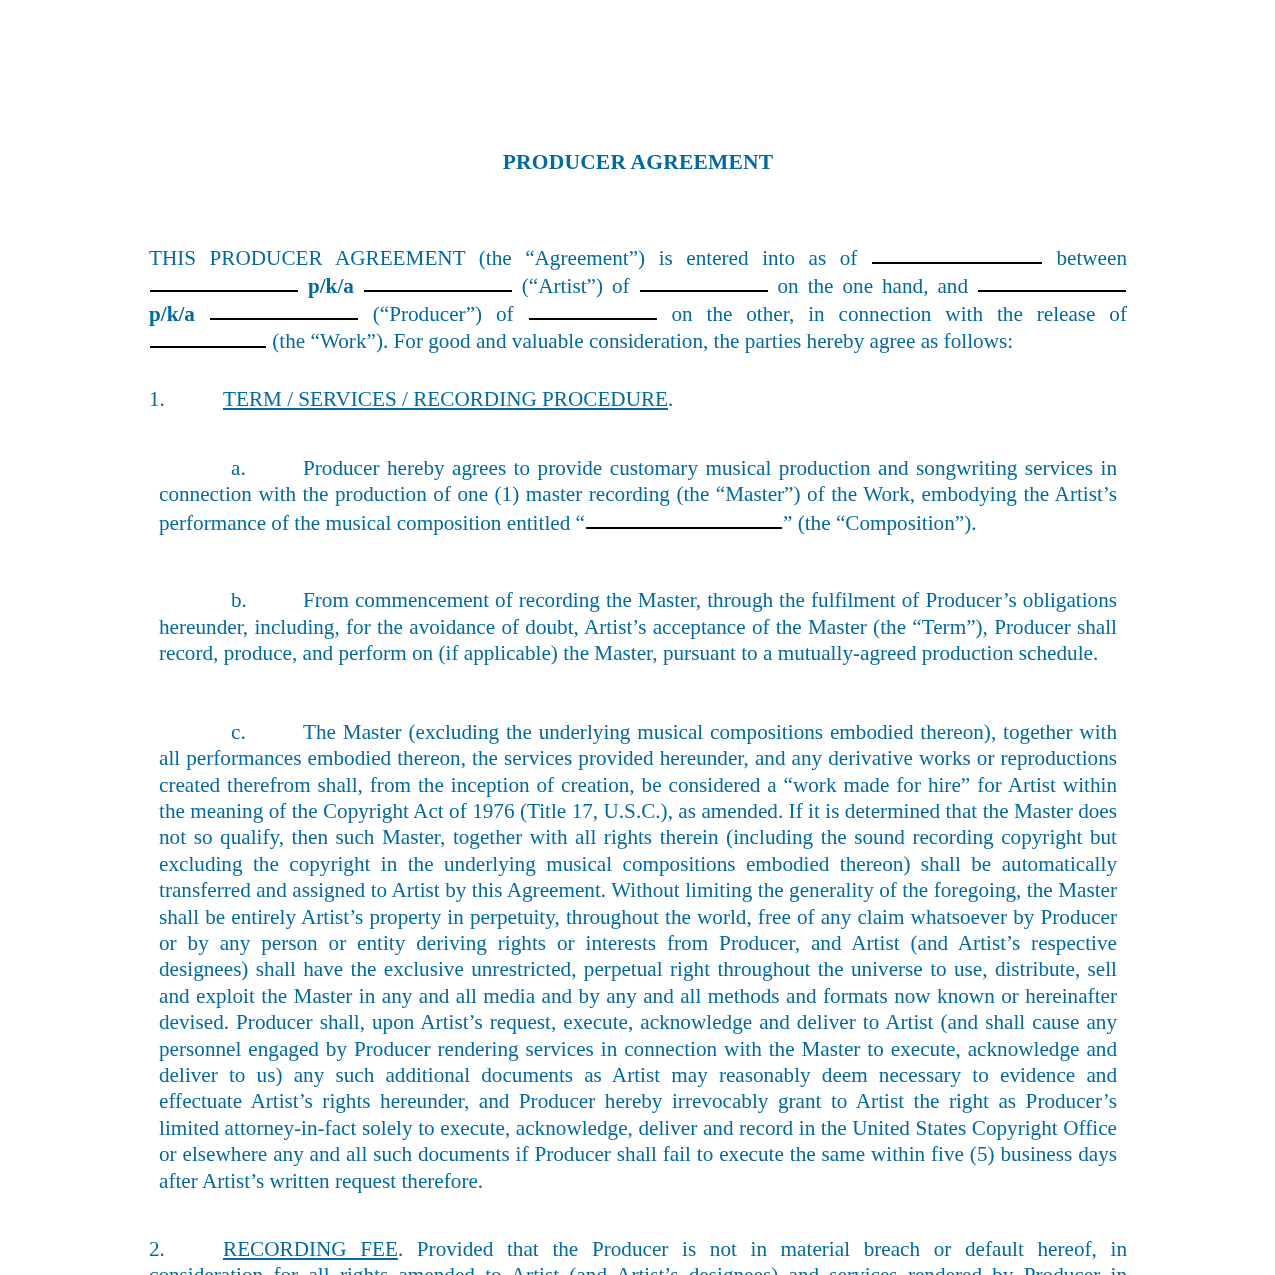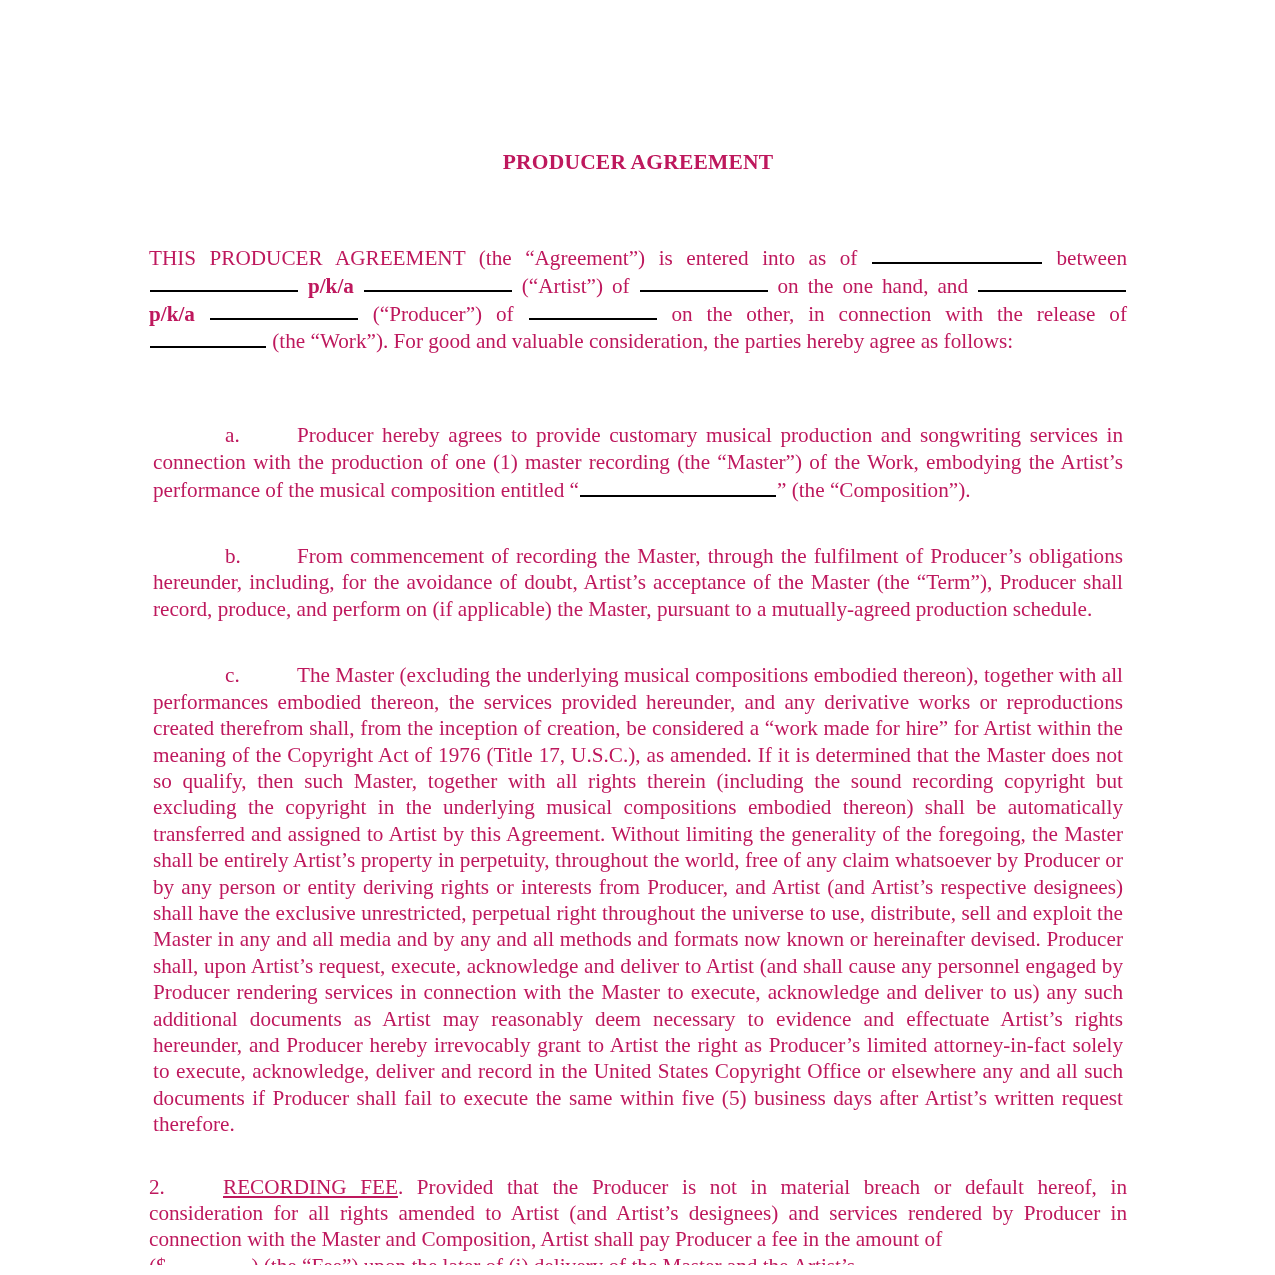--- a/index.html
+++ b/index.html
@@ -7,21 +7,21 @@
     padding: 0;
     background: #ffffff;
   }
   .page {
     position: relative;
     width: 1275px;
     height: 1275px;
     background: #ffffff;
     overflow: hidden;
     font-family: "Liberation Serif", "DejaVu Serif", serif;
-    color: #be185d;
+    color: #0369a1;
   }
   .content {
     position: absolute;
     left: 149px;
     top: 0;
     width: 978px;
   }
   .doc-title {
     text-align: center;
     font-weight: bold;
@@ -70,21 +70,21 @@
   .b-sm  { width: 116px; }
   .b-md  { width: 128px; }
   .b-lg  { width: 148px; }
   .b-xl  { width: 170px; }
   .b-comp{ width: 196px; }
 
   .sub-para {
     font-size: 21.2px;
     line-height: 26.4px;
     text-align: justify;
-    margin: 4px;
+    margin: 10px;
   }
   .sub-label {
     display: inline-block;
     width: 72px;
     margin-left: 72px;
   }
   .lastline-clip {
     overflow: hidden;
     height: 12px;
   }
@@ -96,20 +96,21 @@
   <div class="content">
 
     <h1 class="doc-title">PRODUCER AGREEMENT</h1>
 
     <div class="gap-lg"></div>
 
     <p class="para para-intro"><span>THIS PRODUCER AGREEMENT (the “Agreement”) is entered into as of</span> <span class="blank b-xl"></span> <span>between</span> <span class="blank b-lg"></span> <span class="bold">p/k/a</span> <span class="blank b-lg"></span> <span>(“Artist”) of</span> <span class="blank b-md"></span> <span>on the one hand, and</span> <span class="blank b-lg"></span> <span class="bold">p/k/a</span> <span class="blank b-lg"></span> <span>(“Producer”) of</span> <span class="blank b-md"></span> <span>on the other, in connection with the release of</span> <span class="blank b-sm"></span> <span>(the “Work”). For good and valuable consideration, the parties hereby agree as follows:</span></p>
 
     <div class="gap-lg"></div>
 
+    <p class="sect-head"><span class="num">1.</span><span class="u">TERM / SERVICES / RECORDING PROCEDURE</span><span>.</span></p>
 
     <div class="gap-lg"></div>
 
     <p class="sub-para"><span class="sub-label">a.</span><span>Producer hereby agrees to provide customary musical production and songwriting services in connection with the production of one (1) master recording (the “Master”) of the Work, embodying the Artist’s performance of the musical composition entitled “</span><span class="blank b-comp"></span><span>” (the “Composition”).</span></p>
 
     <div class="gap-lg"></div>
 
     <p class="sub-para"><span class="sub-label">b.</span><span>From commencement of recording the Master, through the fulfilment of Producer’s obligations hereunder, including, for the avoidance of doubt, Artist’s acceptance of the Master (the “Term”), Producer shall record, produce, and perform on (if applicable) the Master, pursuant to a mutually-agreed production schedule.</span></p>
 
     <div class="gap-lg"></div>

